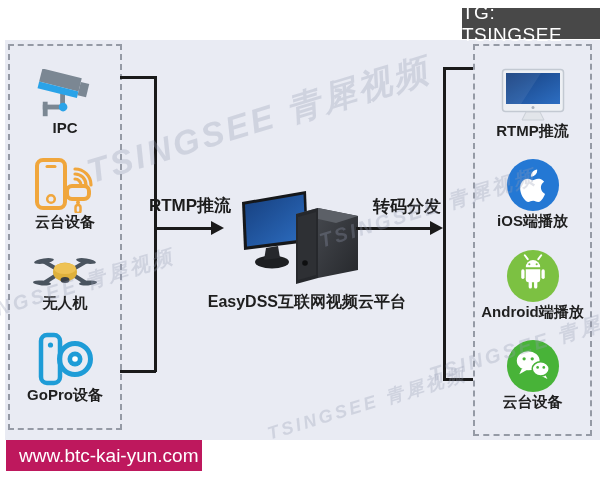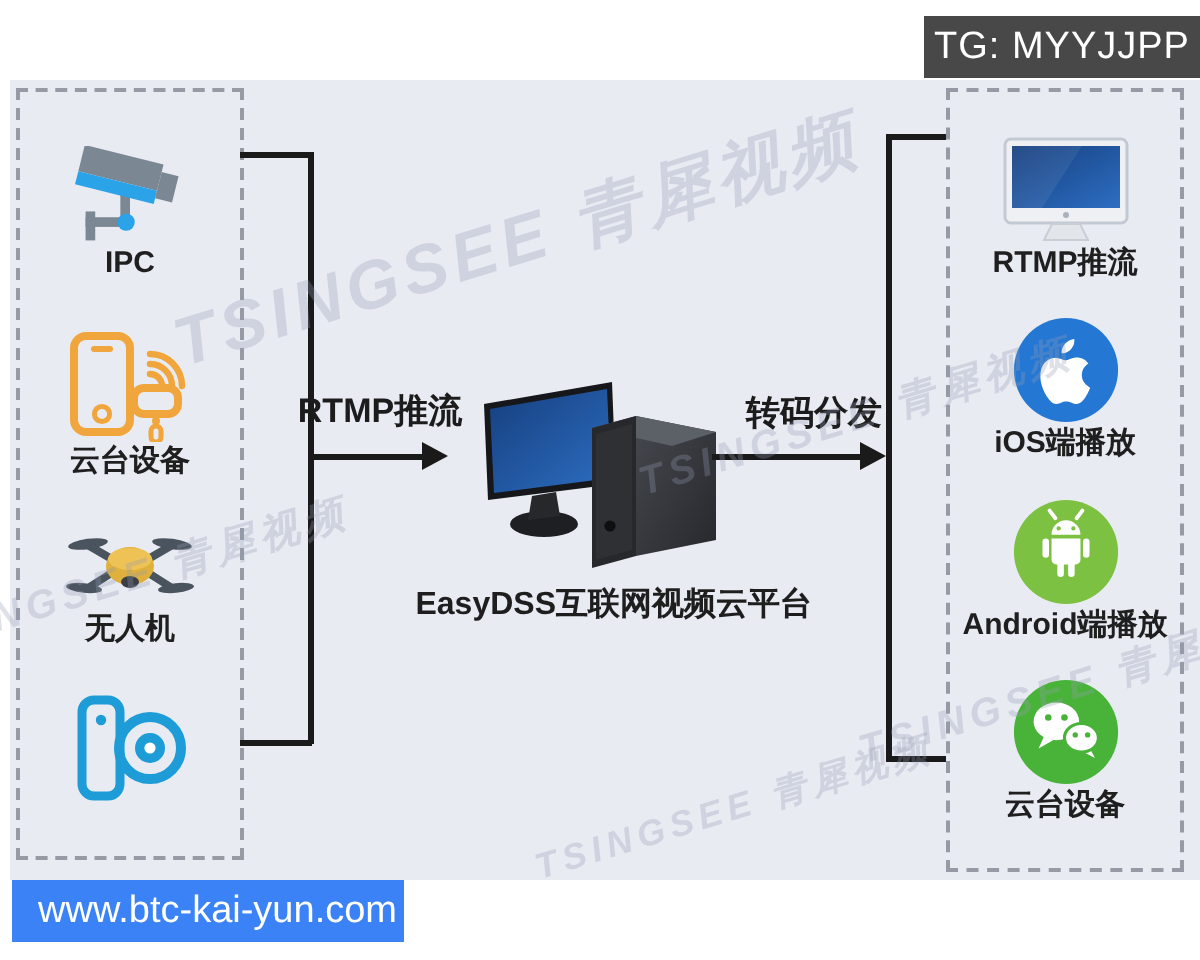--- a/index.html
+++ b/index.html
@@ -14,21 +14,21 @@
   .wm1 { left:88px;  top:150px; font-size:34px; }
   .wm2 { left:320px; top:228px; font-size:20px; }
   .wm3 { left:430px; top:362px; font-size:20px; }
   .wm4 { left:268px; top:422px; font-size:18px; }
   .wm5 { left:-42px; top:308px; font-size:20px; }
 
   .tg-box { position:absolute; left:462px; top:8px; width:138px; height:31px; background:#484848;
             display:flex; align-items:center; justify-content:center; z-index:6; }
   .tg-box span { color:#ffffff; font-size:19px; letter-spacing:0.5px; }
 
-  .footer-bar { position:absolute; left:6px; top:440px; width:196px; height:31px; background:#3b82f6;
+  .footer-bar { position:absolute; left:6px; top:440px; width:196px; height:31px; background:#be185d;
                 display:flex; align-items:center; padding-left:13px; z-index:6; }
   .footer-bar span { color:#ffffff; font-size:19px; }
 
   .group { position:absolute; border:2px dashed #959aa5; display:flex; flex-direction:column;
            align-items:center; justify-content:space-evenly; padding:4px 0; z-index:2; }
   .left-box  { left:8px;   top:44px; width:114px; height:386px; }
   .right-box { left:473px; top:44px; width:119px; height:392px; }
 
   .device { display:flex; flex-direction:column; align-items:center; gap:0; }
   .dev-label { font-size:15px; font-weight:600; color:#1f1f1f; white-space:nowrap; }
@@ -64,21 +64,21 @@
 
   <div class="panel"></div>
 
   <span class="wm wm1">TSINGSEE 青犀视频</span>
   <span class="wm wm2">TSINGSEE 青犀视频</span>
   <span class="wm wm3">TSINGSEE 青犀视频</span>
   <span class="wm wm4">TSINGSEE 青犀视频</span>
   <span class="wm wm5">TSINGSEE 青犀视频</span>
 
   <div class="tg-box">
-    <span>TG: MYYJJPP</span>
+    <span>TG: TSINGSEE</span>
   </div>
 
   <div class="group left-box">
 
     <div class="device">
       <svg width="56" height="50" viewBox="0 0 58 50">
         <rect x="6" y="33" width="5" height="15" fill="#7b8793"></rect>
         <rect x="6" y="36" width="22" height="5" fill="#7b8793"></rect>
         <rect x="24" y="24" width="5" height="14" fill="#7b8793"></rect>
         <circle cx="27" cy="38.5" r="4.5" fill="#2aa3e8"></circle>
@@ -123,20 +123,21 @@
     </div>
 
     <div class="device">
       <svg width="58" height="54" viewBox="0 0 58 54">
         <rect x="5" y="3" width="19" height="48" rx="6" fill="none" stroke="#1e9cd7" stroke-width="4.5"></rect>
         <circle cx="14.5" cy="13" r="2.6" fill="#1e9cd7"></circle>
         <circle cx="39" cy="27" r="15.5" fill="none" stroke="#1e9cd7" stroke-width="5"></circle>
         <circle cx="39" cy="27" r="7.5" fill="#1e9cd7"></circle>
         <circle cx="39" cy="27" r="2.8" fill="#ffffff"></circle>
       </svg>
+      <span class="dev-label">GoPro设备</span>
     </div>
   </div>
 
   <div class="hline lb-top"></div>
   <div class="vline lb-vert"></div>
   <div class="hline lb-bot"></div>
   <div class="hline a1-shaft"></div>
   <div class="arrow-head a1-head"></div>
   <div class="hline a2-shaft"></div>
   <div class="arrow-head a2-head"></div>

